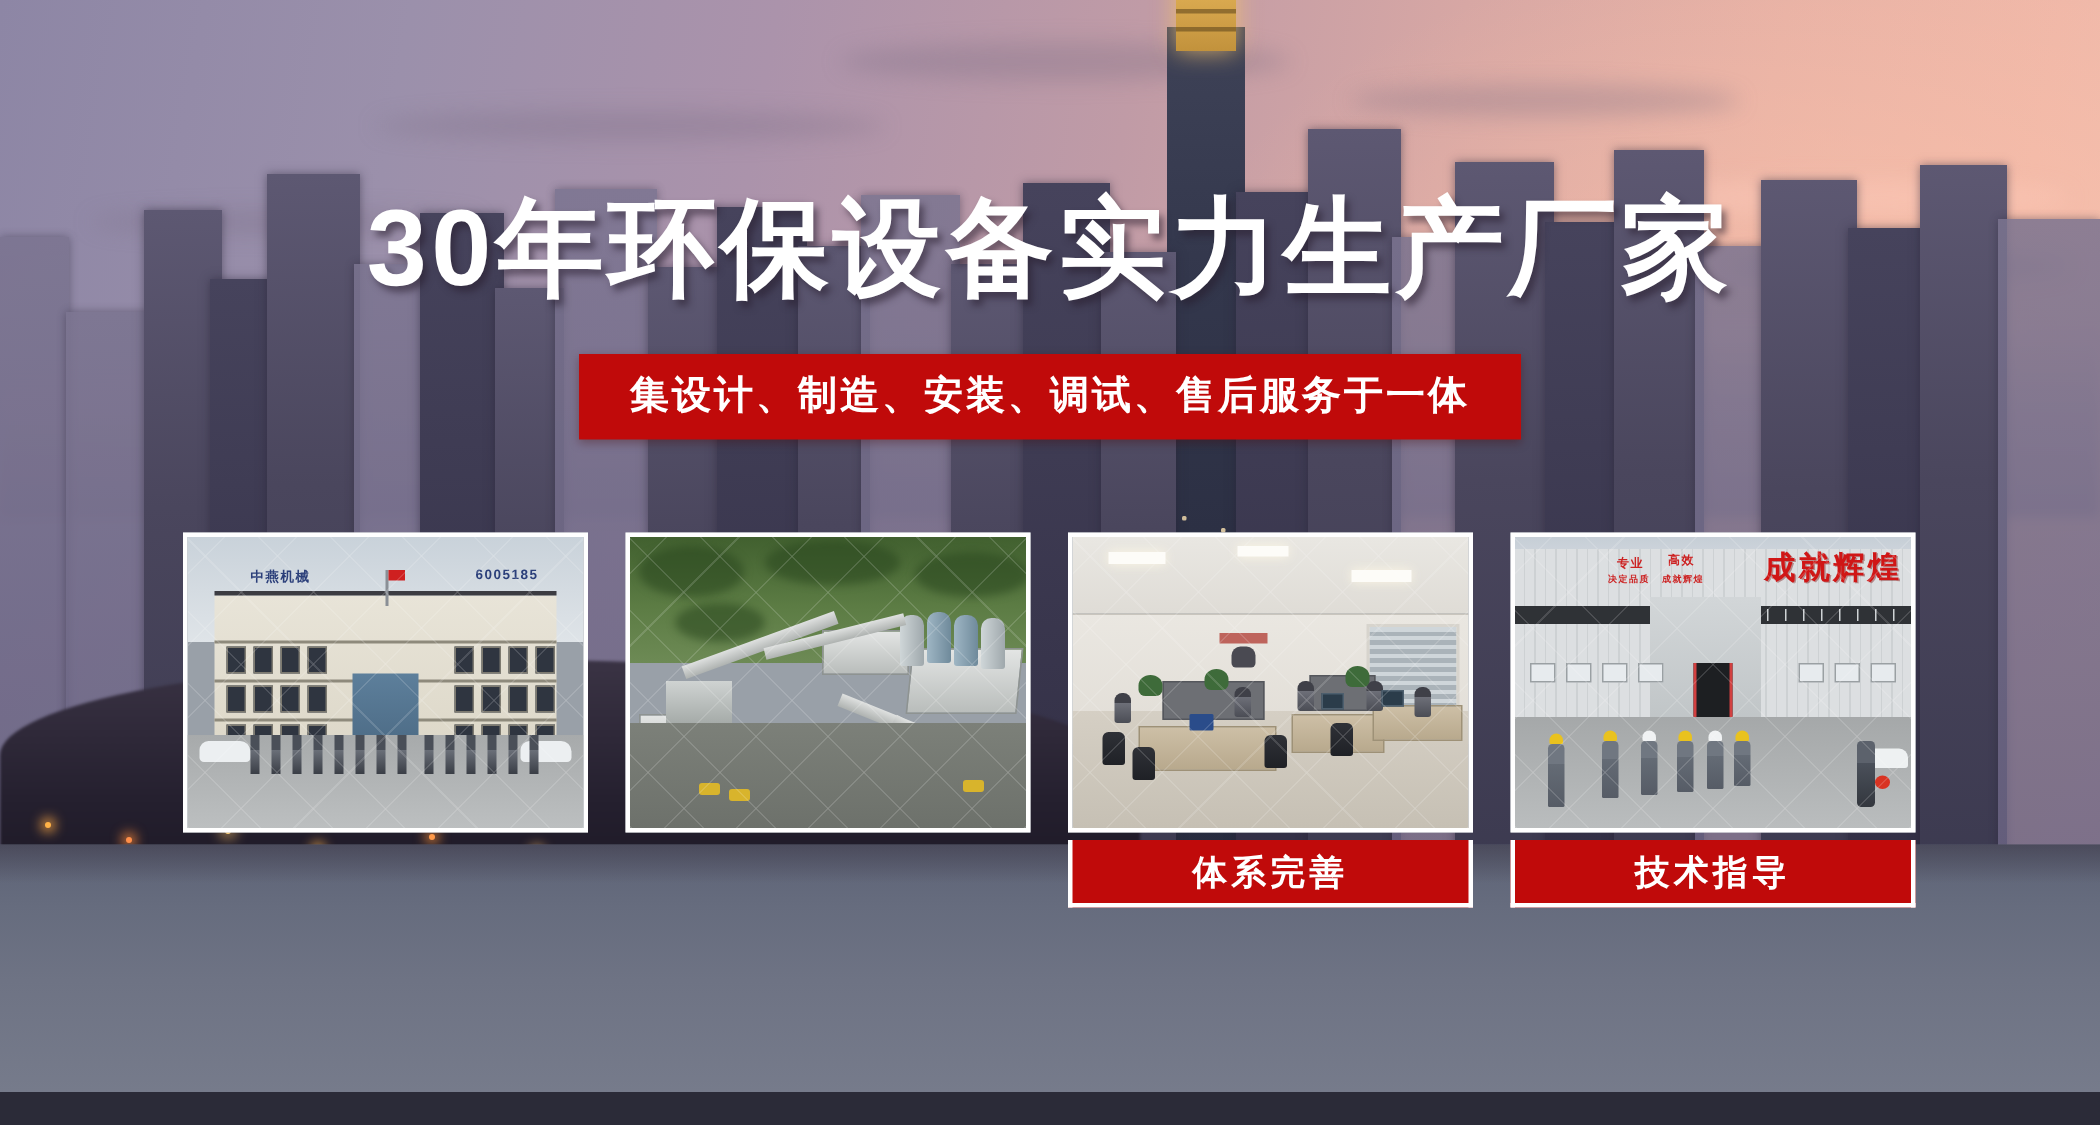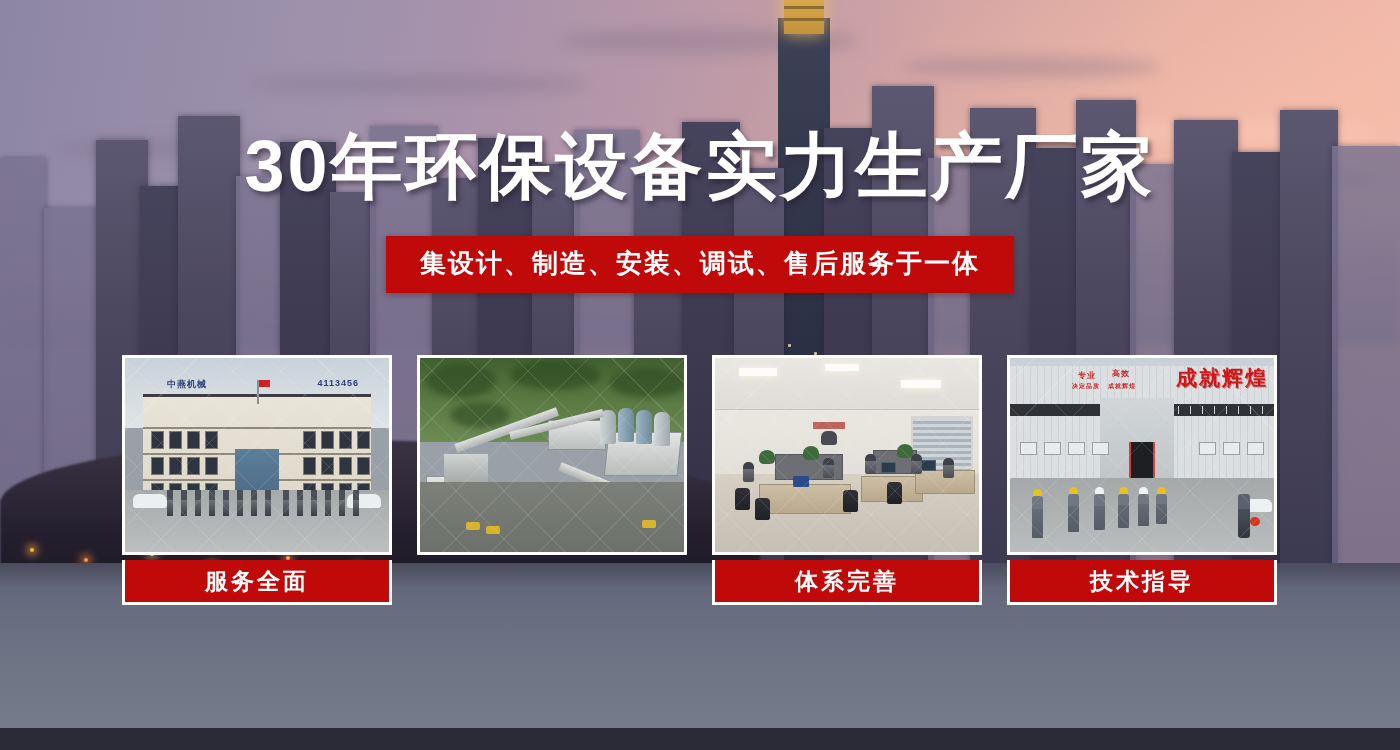--- a/index.html
+++ b/index.html
@@ -336,42 +336,41 @@
           <div class="w" style="left:44px;top:86px"></div>
             <div class="w" style="left:62px;top:86px"></div>
           <div class="w" style="left:160px;top:86px"></div>
             <div class="w" style="left:178px;top:86px"></div>
           <div class="w" style="left:196px;top:86px"></div>
             <div class="w" style="left:214px;top:86px"></div>
           <div class="entry"></div>
           <div class="ped"></div>
         </div>
         <div class="sign">中燕机械</div>
-        <div class="phone">4113456</div>
+        <div class="phone">6005185</div>
         <div class="flag"></div>
         <div class="ground"></div>
         <div class="car" style="left:8px"></div>
         <div class="car" style="right:8px"></div>
         <div class="person" style="left:42px"></div>
           <div class="person" style="left:56px"></div>
         <div class="person" style="left:70px"></div>
           <div class="person" style="left:84px"></div>
         <div class="person" style="left:98px"></div>
           <div class="person" style="left:112px"></div>
         <div class="person" style="left:126px"></div>
           <div class="person" style="left:140px"></div>
         <div class="person" style="left:158px"></div>
           <div class="person" style="left:172px"></div>
         <div class="person" style="left:186px"></div>
           <div class="person" style="left:200px"></div>
         <div class="person" style="left:214px"></div>
           <div class="person" style="left:228px"></div>
         <div class="wm"></div>
       </div>
-      <div class="cap">服务全面</div>
     </div>
 
     <div class="card">
       <div class="photo p2">
         <div class="green"></div>
         <div class="treeblob" style="left:6px;top:6px;width:70px;height:34px"></div>
         <div class="treeblob" style="left:90px;top:2px;width:90px;height:30px"></div>
         <div class="treeblob" style="left:190px;top:10px;width:76px;height:30px"></div>
         <div class="treeblob" style="left:30px;top:44px;width:60px;height:26px"></div>
         <div class="shed" style="left:128px;top:62px;width:58px;height:30px"></div>

